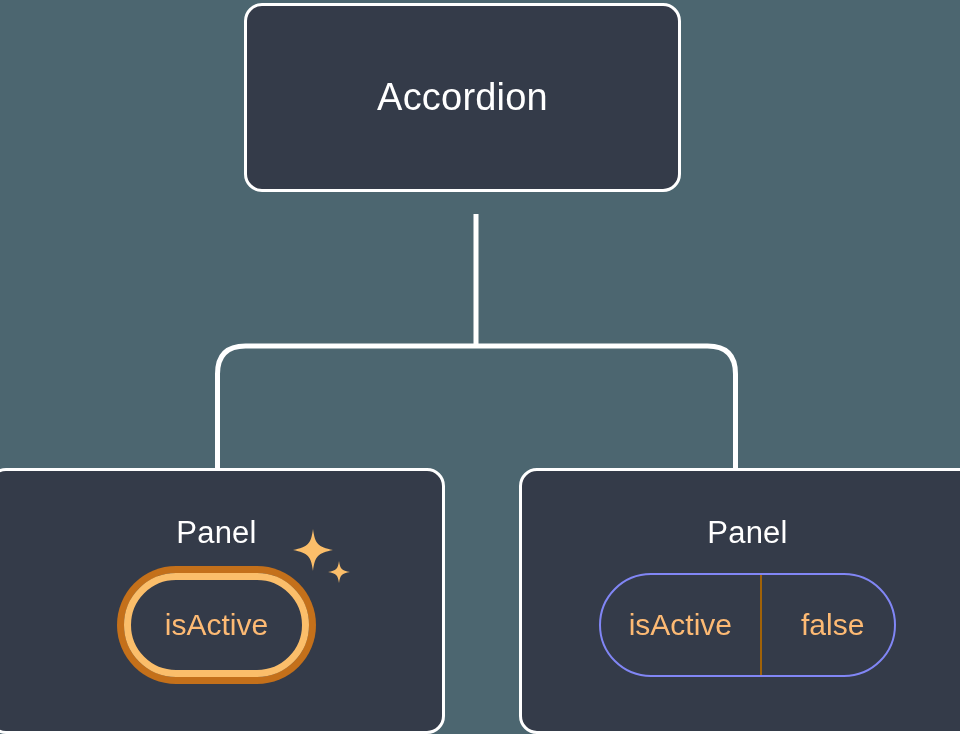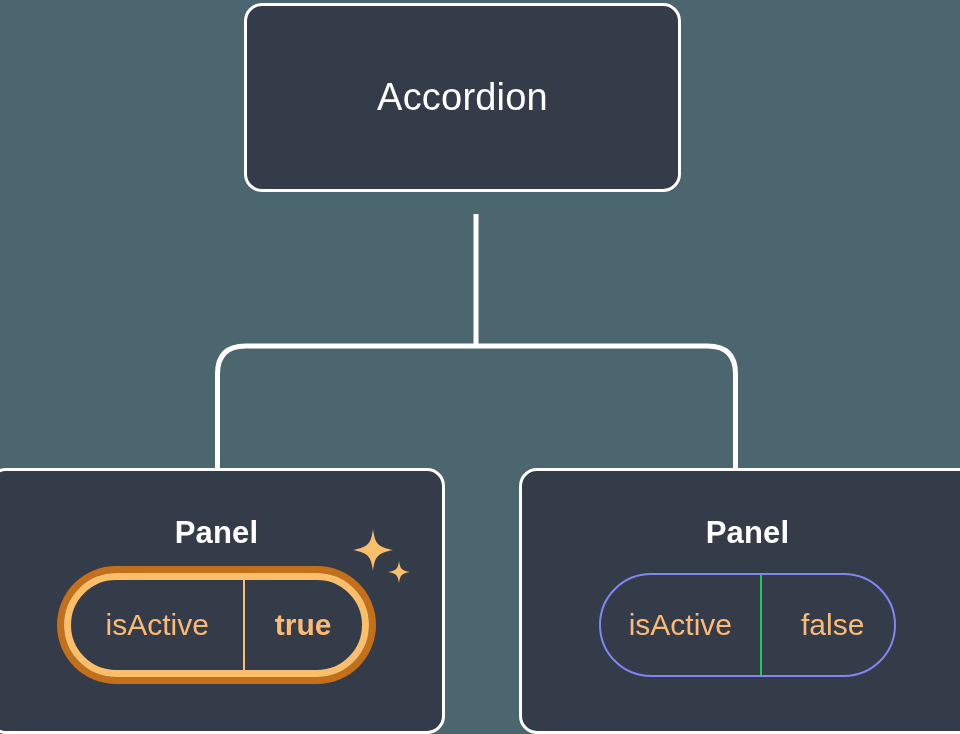--- a/index.html
+++ b/index.html
@@ -65,21 +65,21 @@
     left: -12px;
     width: 457px;
   }
   .node-panel-right {
     left: 519px;
     width: 457px;
   }
   .node-title-panel {
     color: #ffffff;
     font-size: 31px;
-    font-weight: 700;
+    font-weight: 400;
     margin-top: 44px;
     letter-spacing: 0.2px;
   }
 
   
   .pill-wrap {
     position: relative;
     margin-top: 22px;
   }
   .pill {
@@ -104,21 +104,21 @@
     color: #fdba74;
     box-sizing: border-box;
   }
   .pill-key {
     padding: 0 28px;
   }
   .pill-val {
     padding: 0 30px;
   }
   .pill-plain .pill-val {
-    border-left: 2px solid #22c55e;
+    border-left: 2px solid #a16207;
     padding-left: 39px;
   }
   .pill-highlight .pill-val {
     border-left: 2px solid #fbbe6a;
     font-weight: bold;
   }
   .pill-highlight .pill-key {
     padding: 0 34px;
   }
 
@@ -148,21 +148,20 @@
   <div class="node node-root">
     <span class="node-title-root">Accordion</span>
   </div>
 
   <div class="node node-panel node-panel-left">
     <span class="node-title-panel">Panel</span>
 
     <div class="pill-wrap">
       <div class="pill pill-highlight">
         <div class="pill-cell pill-key">isActive</div>
-        <div class="pill-cell pill-val">true</div>
       </div>
 
       <svg class="sparkles" viewBox="0 0 70 70" width="70" height="70">
         <path d="M 26 2 C 28 17 31 20 46 23 C 31 26 28 29 26 44 C 24 29 21 26 6 23 C 21 20 24 17 26 2 Z" fill="#fbbe6a"></path>
         <path d="M 52 34 C 53.2 42 54.8 43.6 63 45 C 54.8 46.4 53.2 48 52 56 C 50.8 48 49.2 46.4 41 45 C 49.2 43.6 50.8 42 52 34 Z" fill="#fbbe6a"></path>
       </svg>
     </div>
   </div>
 
   <div class="node node-panel node-panel-right">

